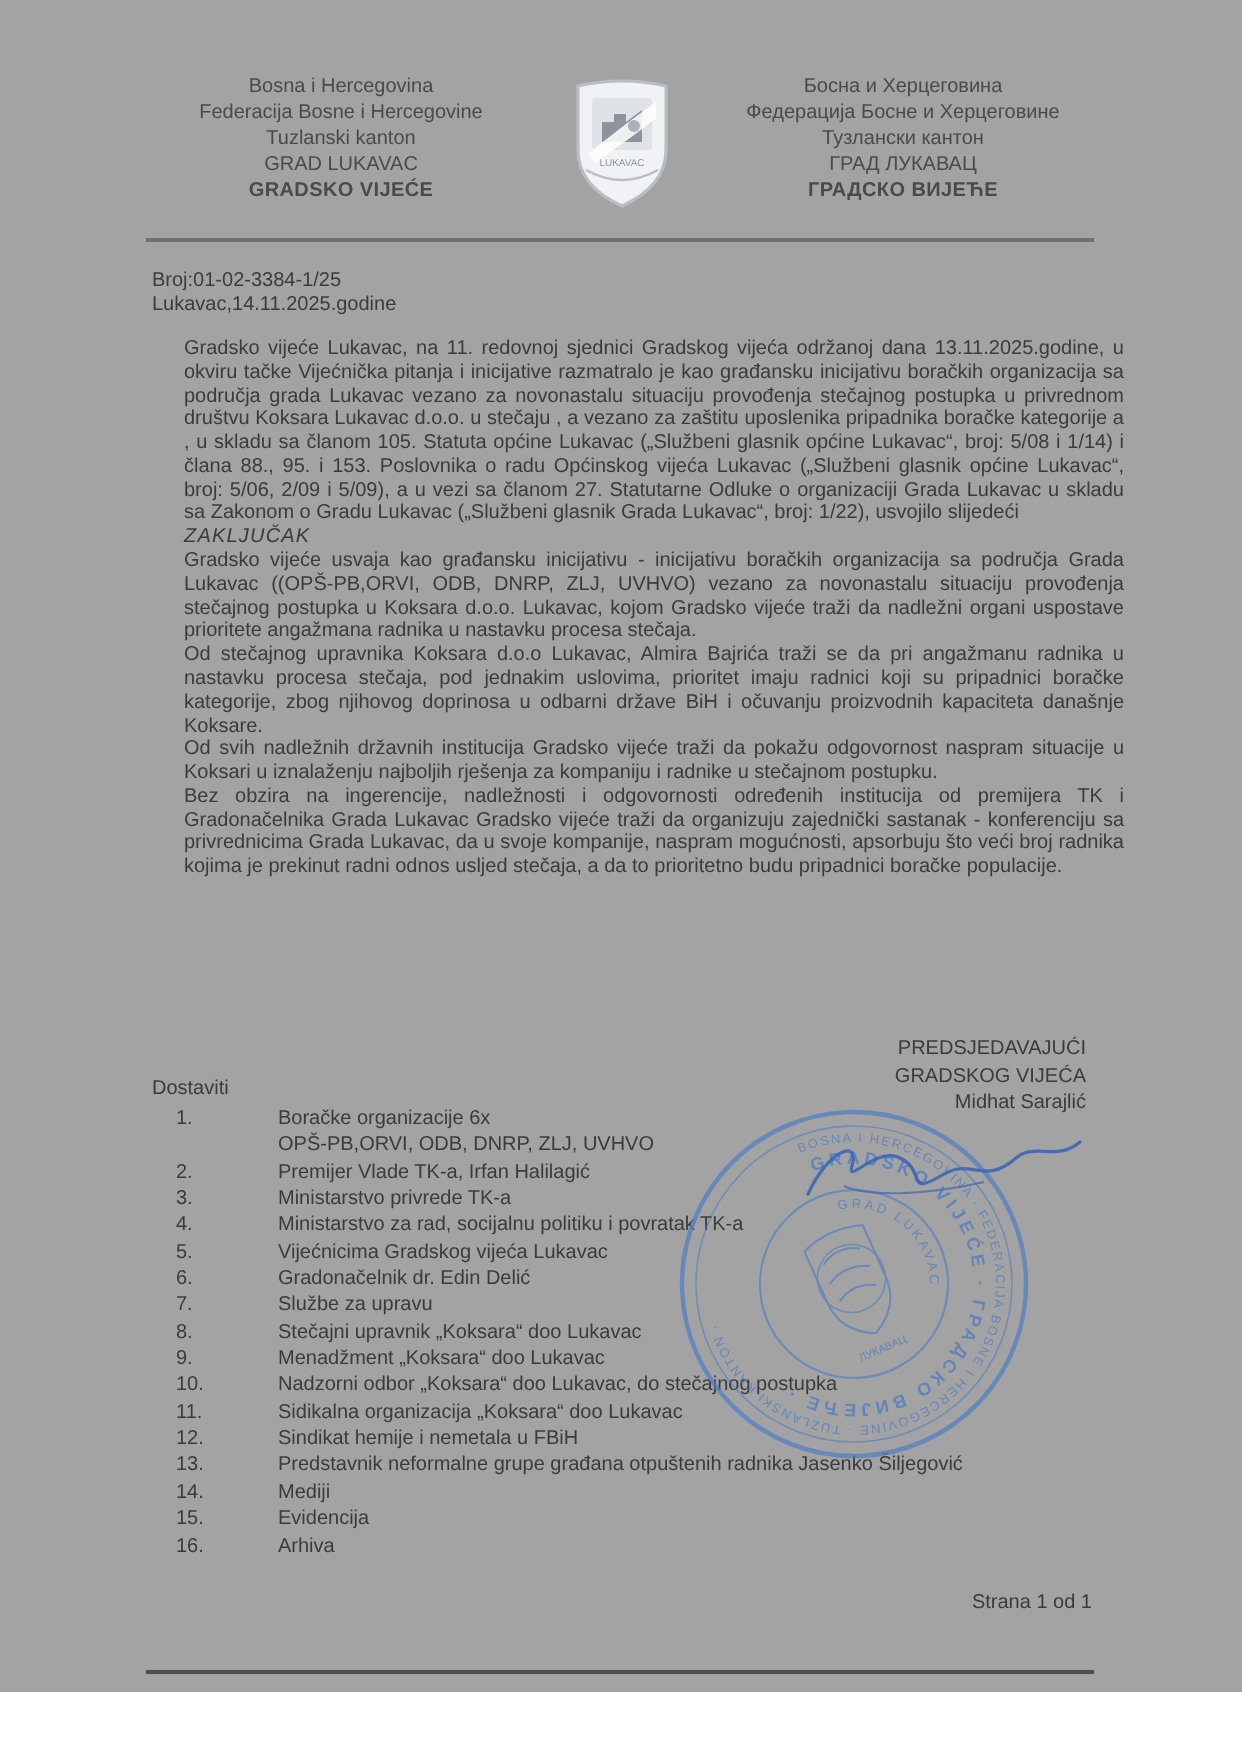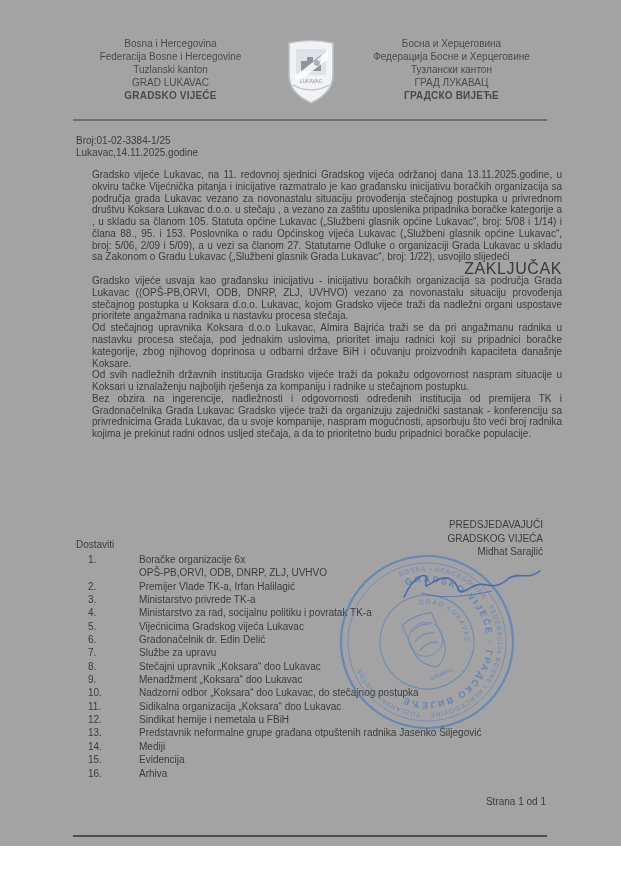--- a/index.html
+++ b/index.html
@@ -14,21 +14,21 @@
   .lh-col .lh-line { white-space:nowrap; }
   .lh-col .bold { font-weight:bold; letter-spacing:.2px; }
   .emblem-wrap { width:64px; height:70px; margin-top:0; }
   .rule-top { position:absolute; top:119px; left:73px; width:474px; height:2px; background:#6f6f6f; }
   
   .meta { position:absolute; top:135px; left:76px; font-size:10px; line-height:12.4px; color:#3c3c3c; }
   
   .doc-body { position:absolute; top:169px; left:72px; width:470px;
     font-size:10px; line-height:11.78px; text-align:justify; color:#3b3b3b;margin-left:20px; }
   .doc-body p { margin:0; }
-  .zak-title { text-align:right; font-size:16px; letter-spacing:.6px; }
+  .zak-title { text-align:left; font-size:10px; letter-spacing:.6px;font-style:italic; }
   
   .sign-block { position:absolute; top:518px; left:381px; width:162px;
     text-align:right; font-size:10px; line-height:13.6px; color:#3b3b3b; }
   
   .stamp { position:absolute; left:337px; top:551px; width:180px; height:182px;
     transform:rotate(-24deg); opacity:.82; pointer-events:none; }
   .sig-scribble { position:absolute; left:396px; top:563px; width:150px; height:48px; pointer-events:none; }
   
   .dostaviti { position:absolute; top:538px; left:76px; width:400px; font-size:10px; color:#3b3b3b; }
   .dost-title { line-height:13px; margin-bottom:2px; }

